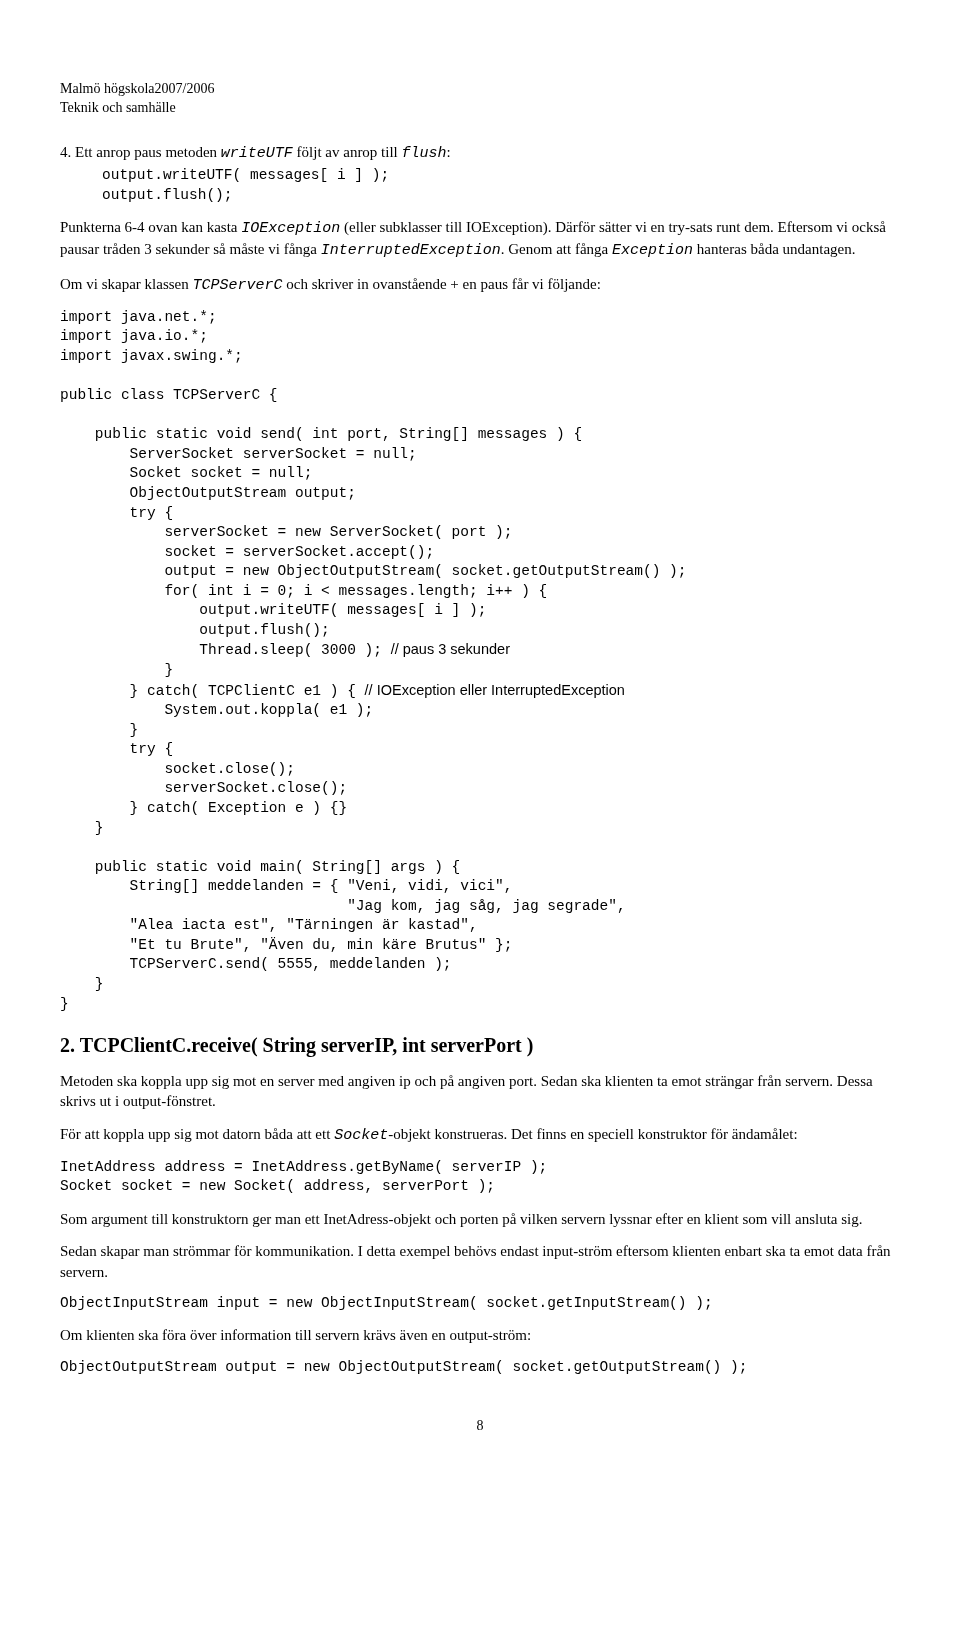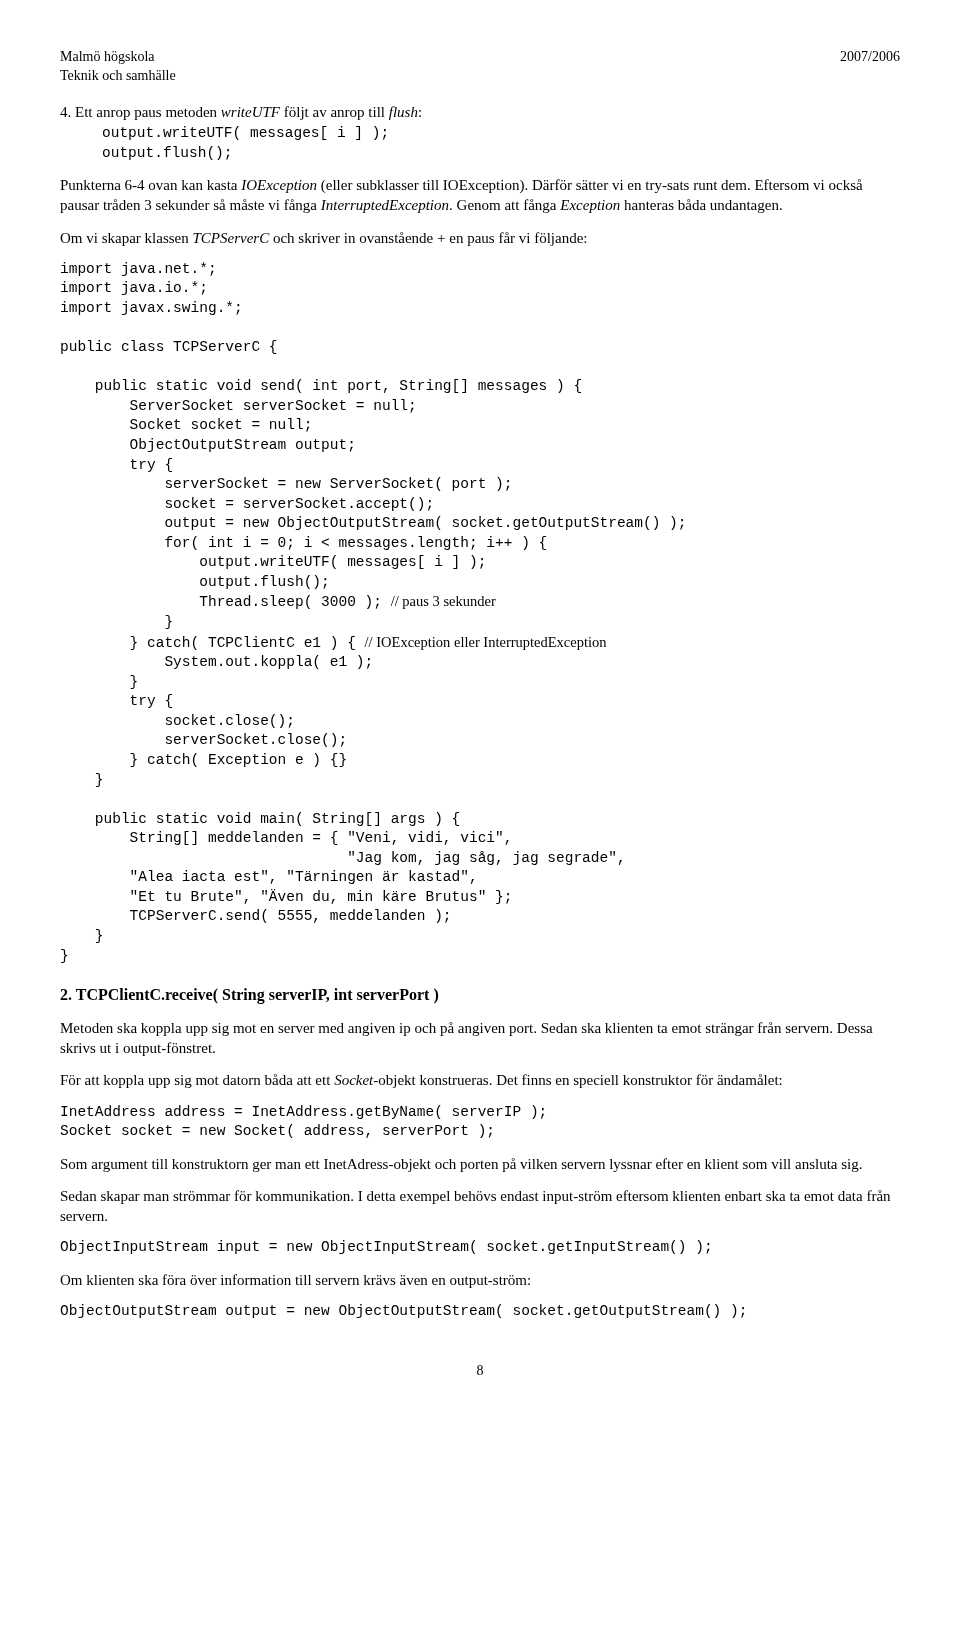--- a/index.html
+++ b/index.html
@@ -8,65 +8,67 @@
     padding: 48px 60px;
     font-family: "Times New Roman", Times, serif;
     font-size: 15px;
     color: #000;
     line-height: 1.35;
     width: 960px;
     box-sizing: border-box;
   }
   .header-row {
     display: flex;
-    justify-content: space-between;
+    justify-content: flex-start;
     font-size: 14px;
+    margin-top: 32px;
   }
   .header-sub {
     font-size: 14px;
-    margin-bottom: 16px;
+    margin-bottom: 24px;
   }
   .para {
     margin: 12px 0;
   }
   .numbered {
     margin-top: 12px;
     margin-bottom: 2px;
   }
   .italic {
     font-style: italic;
+    font-family: Liberation Mono, monospace;
   }
   .code {
     font-family: "Courier New", Courier, monospace;
     white-space: pre;
     font-size: 14.5px;
     line-height: 1.35;
     margin: 6px 0 12px 0;
   }
   .code-indent {
     font-family: "Courier New", Courier, monospace;
     white-space: pre;
     font-size: 14.5px;
     line-height: 1.35;
     margin: 2px 0 8px 0;
     padding-left: 42px;
   }
   .section-title {
     font-weight: bold;
-    font-size: 16px;
+    font-size: 20px;
     margin-top: 18px;
     margin-bottom: 10px;
   }
   .page-num {
     text-align: center;
     margin-top: 40px;
     font-size: 14px;
   }
   .inline-comment {
-    font-family: Liberation Serif, serif;
+    font-family: Liberation Sans, sans-serif;
   }
 </style>
 </head>
 <body>
 
 <div class="header-row">
   <span>Malmö högskola</span>
   <span>2007/2006</span>
 </div>
 <div class="header-sub">Teknik och samhälle</div>

